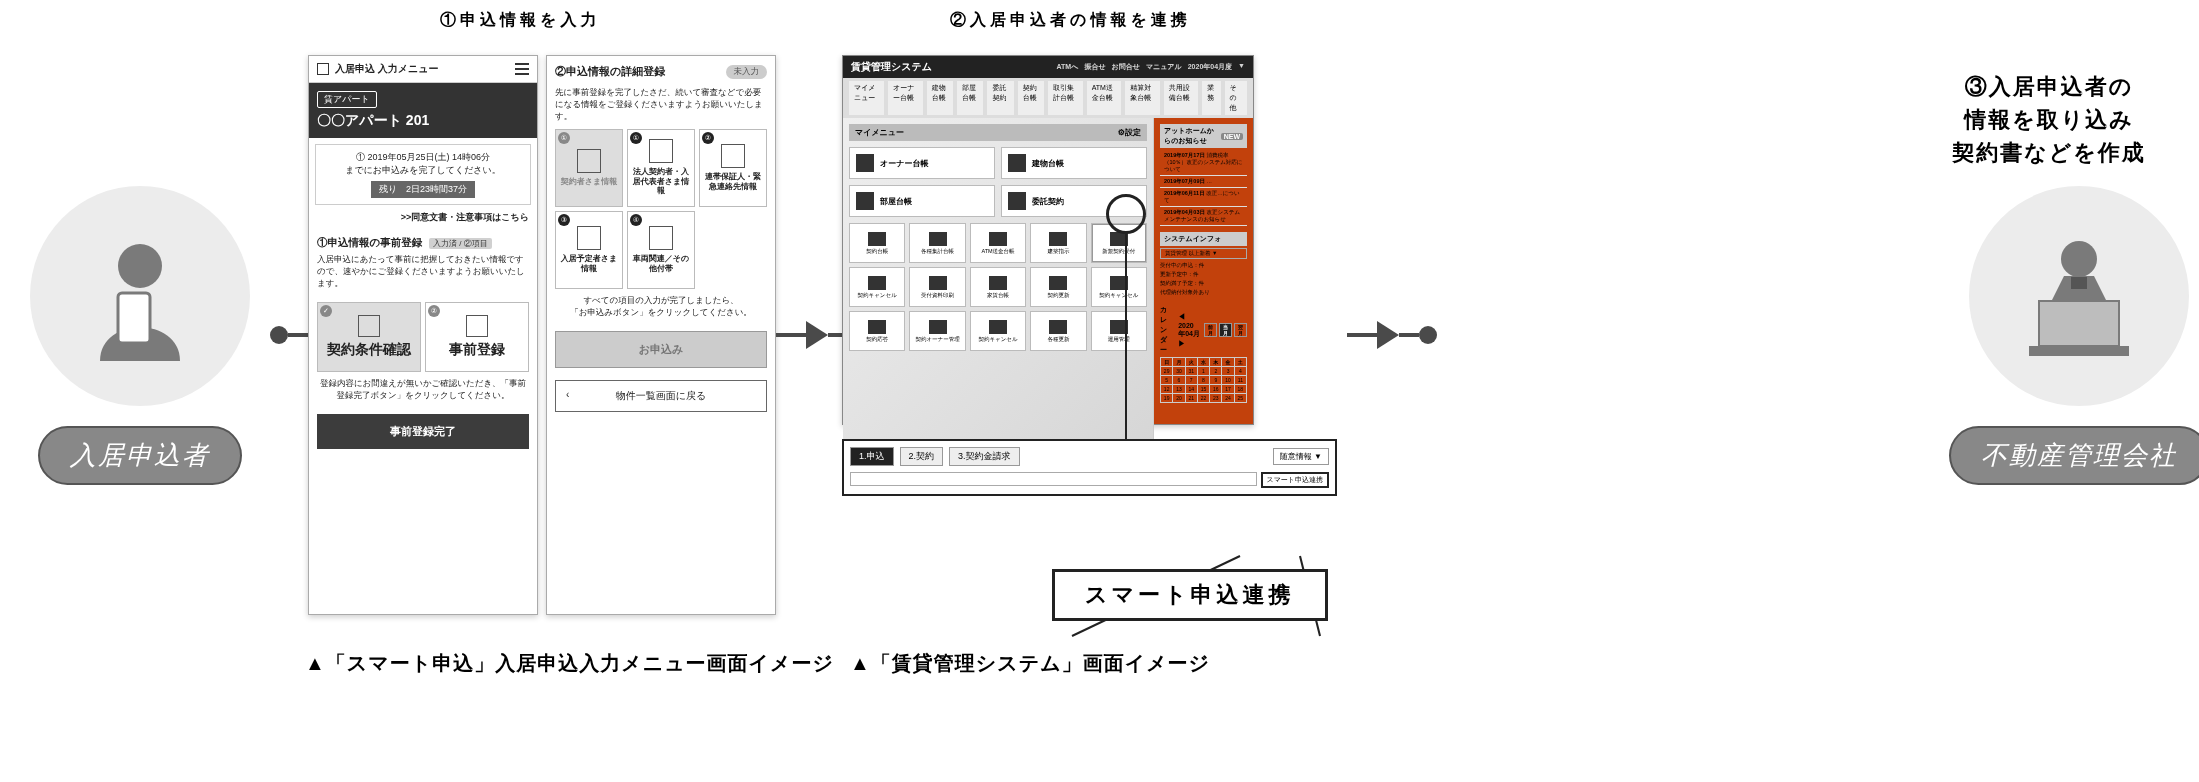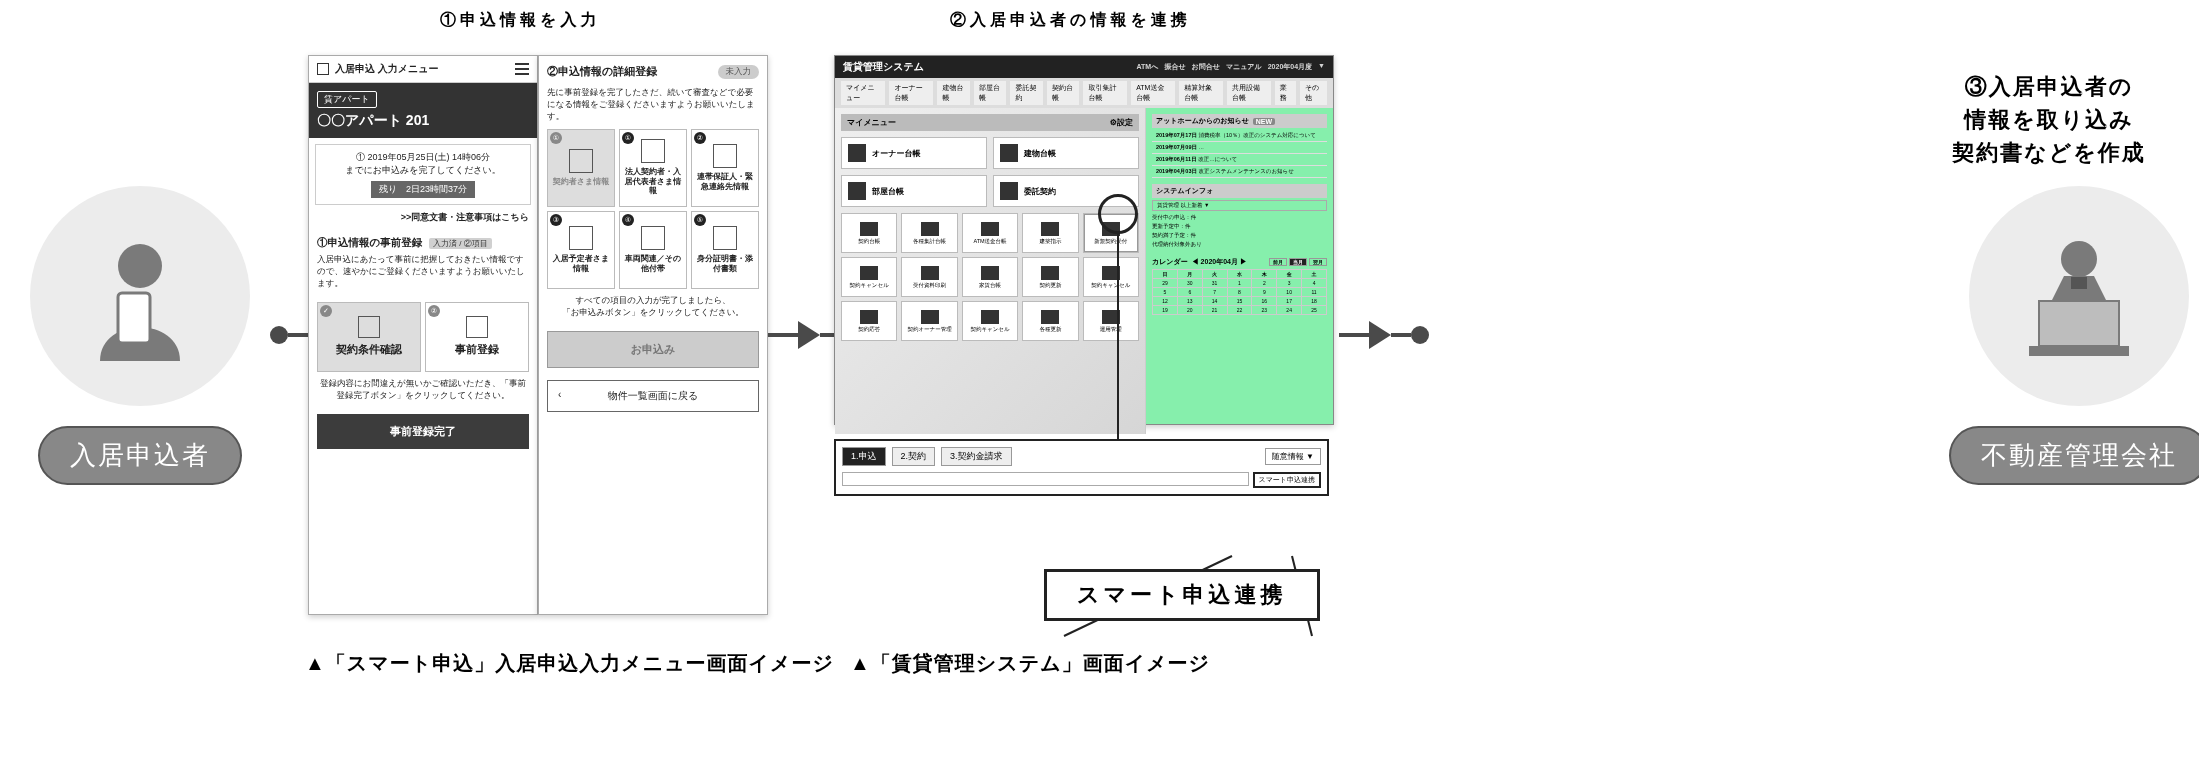--- a/index.html
+++ b/index.html
@@ -6,53 +6,53 @@
   body { font-family: "Hiragino Sans", "Meiryo", sans-serif; background: #fff; padding: 10px; }
   .stage { width: 2199px; height: 782px; position: relative; }
 
   
   .step-label { position: absolute; top: 0; font-size: 16px; font-weight: 600; letter-spacing: 4px; }
 
   
   .flow { position: absolute; top: 40px; left: 0; right: 0; height: 570px; display: flex; align-items: center; }
 
   
-  .actor-wrap { width: 260px; display: flex; flex-direction: column; align-items: center; }
+  .actor-wrap { width: 260px; display: flex; flex-direction: column; align-items: center; font-style: italic; }
   .actor-circle { width: 220px; height: 220px; border-radius: 50%; background: #ececec; display: flex; align-items: center; justify-content: center; }
   .actor-label { margin-top: 20px; background: #888; color: #fff; border: 2px solid #555; border-radius: 999px; padding: 10px 30px; font-size: 26px; letter-spacing: 2px; }
 
   
   .connector { flex: 0 0 auto; display: flex; align-items: center; }
   .dot { width: 18px; height: 18px; border-radius: 50%; background: #4a4a4a; }
   .line { height: 4px; background: #4a4a4a; }
   .arrow-head { width: 0; height: 0; border-top: 14px solid transparent; border-bottom: 14px solid transparent; border-left: 22px solid #4a4a4a; }
 
   
-  .mobile-pair { display: flex; height: 560px; }
+  .mobile-pair { display: flex; gap: 8px; height: 560px; }
   .mobile { width: 230px; height: 560px; border: 1px solid #aaa; background: #fff; font-size: 10px; color: #222; display: flex; flex-direction: column; box-shadow: 0 2px 6px rgba(0,0,0,.2); }
   .m-head { display:flex; align-items:center; gap:6px; padding:6px 8px; border-bottom:1px solid #ccc; font-weight:700; }
   .m-head .home { width:12px; height:12px; border:1.5px solid #333; }
   .m-head .bars { margin-left:auto; width:14px; height:12px; display:flex; flex-direction:column; justify-content:space-between; }
   .m-head .bars span { height:2px; background:#333; }
   .m-tagbox { background:#333; color:#fff; padding:8px; }
   .m-tag { display:inline-block; border:1px solid #fff; padding:1px 6px; font-size:9px; border-radius:2px; }
   .m-name { font-size:14px; font-weight:700; margin-top:4px; }
   .m-deadline { border:1px solid #ccc; padding:6px; margin:6px; text-align:center; font-size:9px; }
   .m-count { background:#666; color:#fff; display:inline-block; padding:2px 8px; margin-top:4px; font-size:9px; }
   .m-link { text-align:right; font-size:9px; padding:0 8px 6px; font-weight:700; }
   .m-sec { padding:6px 8px; }
   .m-sec-title { font-weight:700; font-size:10.5px; }
   .m-badge { background:#d0d0d0; color:#333; font-size:8px; padding:1px 4px; border-radius:2px; margin-left:4px; }
   .m-note { font-size:8.5px; margin-top:4px; line-height:1.4; }
   .m-2grid { display:grid; grid-template-columns:1fr 1fr; gap:4px; margin:6px 8px; }
   .m-tile { border:1px solid #bbb; height:70px; display:flex; flex-direction:column; align-items:center; justify-content:center; position:relative; }
   .m-tile.dark { background:#ddd; }
   .m-tile .circ { position:absolute; top:2px; left:2px; width:12px; height:12px; border-radius:50%; background:#888; color:#fff; font-size:7px; display:flex; align-items:center; justify-content:center; }
   .m-tile .ic { width:22px; height:22px; border:1.5px solid #555; margin-bottom:4px; }
-  .m-tile .lbl { font-size:11px; font-weight:700; text-align:center; }
+  .m-tile .lbl { font-size:14px; font-weight:700; text-align:center; }
   .m-smallnote { font-size:8.5px; text-align:center; padding:0 10px 6px; }
   .m-btn-primary { background:#3c3c3c; color:#fff; text-align:center; padding:10px; margin:6px 8px; font-size:11px; font-weight:700; }
   .m-btn-ghost { border:1px solid #999; background:#ccc; color:#777; text-align:center; padding:10px; margin:6px 8px; font-size:11px; font-weight:700; }
   .m-btn-outline { border:1px solid #666; text-align:center; padding:8px; margin:6px 8px; font-size:10px; position:relative; }
   .m-btn-outline::before { content:"‹"; position:absolute; left:10px; }
 
   
   .m-pill { background:#ccc; color:#555; border-radius:999px; padding:1px 8px; font-size:8.5px; margin-left:auto; }
   .m-sec-head { display:flex; align-items:center; padding:8px; }
   .m-sec-head .title { font-size:11px; font-weight:700; }
@@ -60,21 +60,21 @@
   .section-3x { display:grid; grid-template-columns:1fr 1fr 1fr; gap:4px; margin:0 8px 6px; }
   .sec-tile { border:1px solid #bbb; height:78px; display:flex; flex-direction:column; align-items:center; justify-content:center; position:relative; }
   .sec-tile.dim { background:#ddd; color:#888; }
   .sec-tile .num { position:absolute; top:2px; left:2px; width:12px; height:12px; background:#888; color:#fff; border-radius:50%; font-size:7px; display:flex; align-items:center; justify-content:center; }
   .sec-tile .num.dark { background:#222; }
   .sec-tile .ic { width:24px; height:24px; border:1.5px solid #555; margin-bottom:4px; }
   .sec-tile .lbl { font-size:8px; font-weight:700; text-align:center; line-height:1.2; padding:0 2px; }
 
   
   .desktop-panel { width: 495px; height: 560px; position: relative; }
-  .desktop { width: 500px; height: 370px; border: 1px solid #888; background:#86efac; font-size:8px; box-shadow: 0 2px 6px rgba(0,0,0,.2); position:relative; }
+  .desktop { width: 412px; height: 370px; border: 1px solid #888; background:#c2410c; font-size:8px; box-shadow: 0 2px 6px rgba(0,0,0,.2); position:relative; }
   .d-titlebar { background:#222; color:#fff; padding:4px 8px; font-size:10px; font-weight:700; display:flex; align-items:center; }
   .d-titlebar .tools { margin-left:auto; font-size:7px; display:flex; gap:6px; opacity:.8; }
   .d-tabs { background:#ddd; display:flex; gap:4px; padding:3px 6px; font-size:7px; }
   .d-tabs span { padding:2px 5px; background:#eee; }
   .d-body { display:flex; height: calc(100% - 42px); }
   .d-left { width: 310px; padding:6px; background: linear-gradient(135deg,#efefef,#d6d6d6); }
   .d-mymenu { background:#bbb; padding:3px 6px; font-size:8px; font-weight:700; display:flex; align-items:center; }
   .d-mymenu .gear { margin-left:auto; }
   .d-biggrid { display:grid; grid-template-columns:1fr 1fr; gap:6px; margin-top:6px; }
   .bigcard { background:#fff; border:1px solid #bbb; height:32px; display:flex; align-items:center; padding:0 6px; gap:6px; font-size:8px; font-weight:700; }
@@ -217,25 +217,20 @@
             </div>
           <div class="sec-tile">
               <div class="num dark">③</div>
               <div class="ic"></div>
               <div class="lbl">入居予定者さま情報</div>
             </div>
           <div class="sec-tile">
               <div class="num dark">④</div>
               <div class="ic"></div>
               <div class="lbl">車両関連／その他付帯</div>
-            </div>
-          <div class="sec-tile">
-              <div class="num dark">⑤</div>
-              <div class="ic"></div>
-              <div class="lbl">身分証明書・添付書類</div>
             </div>
         </div>
         <div class="m-smallnote">
           <div>すべての項目の入力が完了しましたら、</div>
           <div>「お申込みボタン」をクリックしてください。</div>
         </div>
         <div class="m-btn-ghost">お申込み</div>
         <div class="m-btn-outline">物件一覧画面に戻る</div>
       </div>
     </div>

